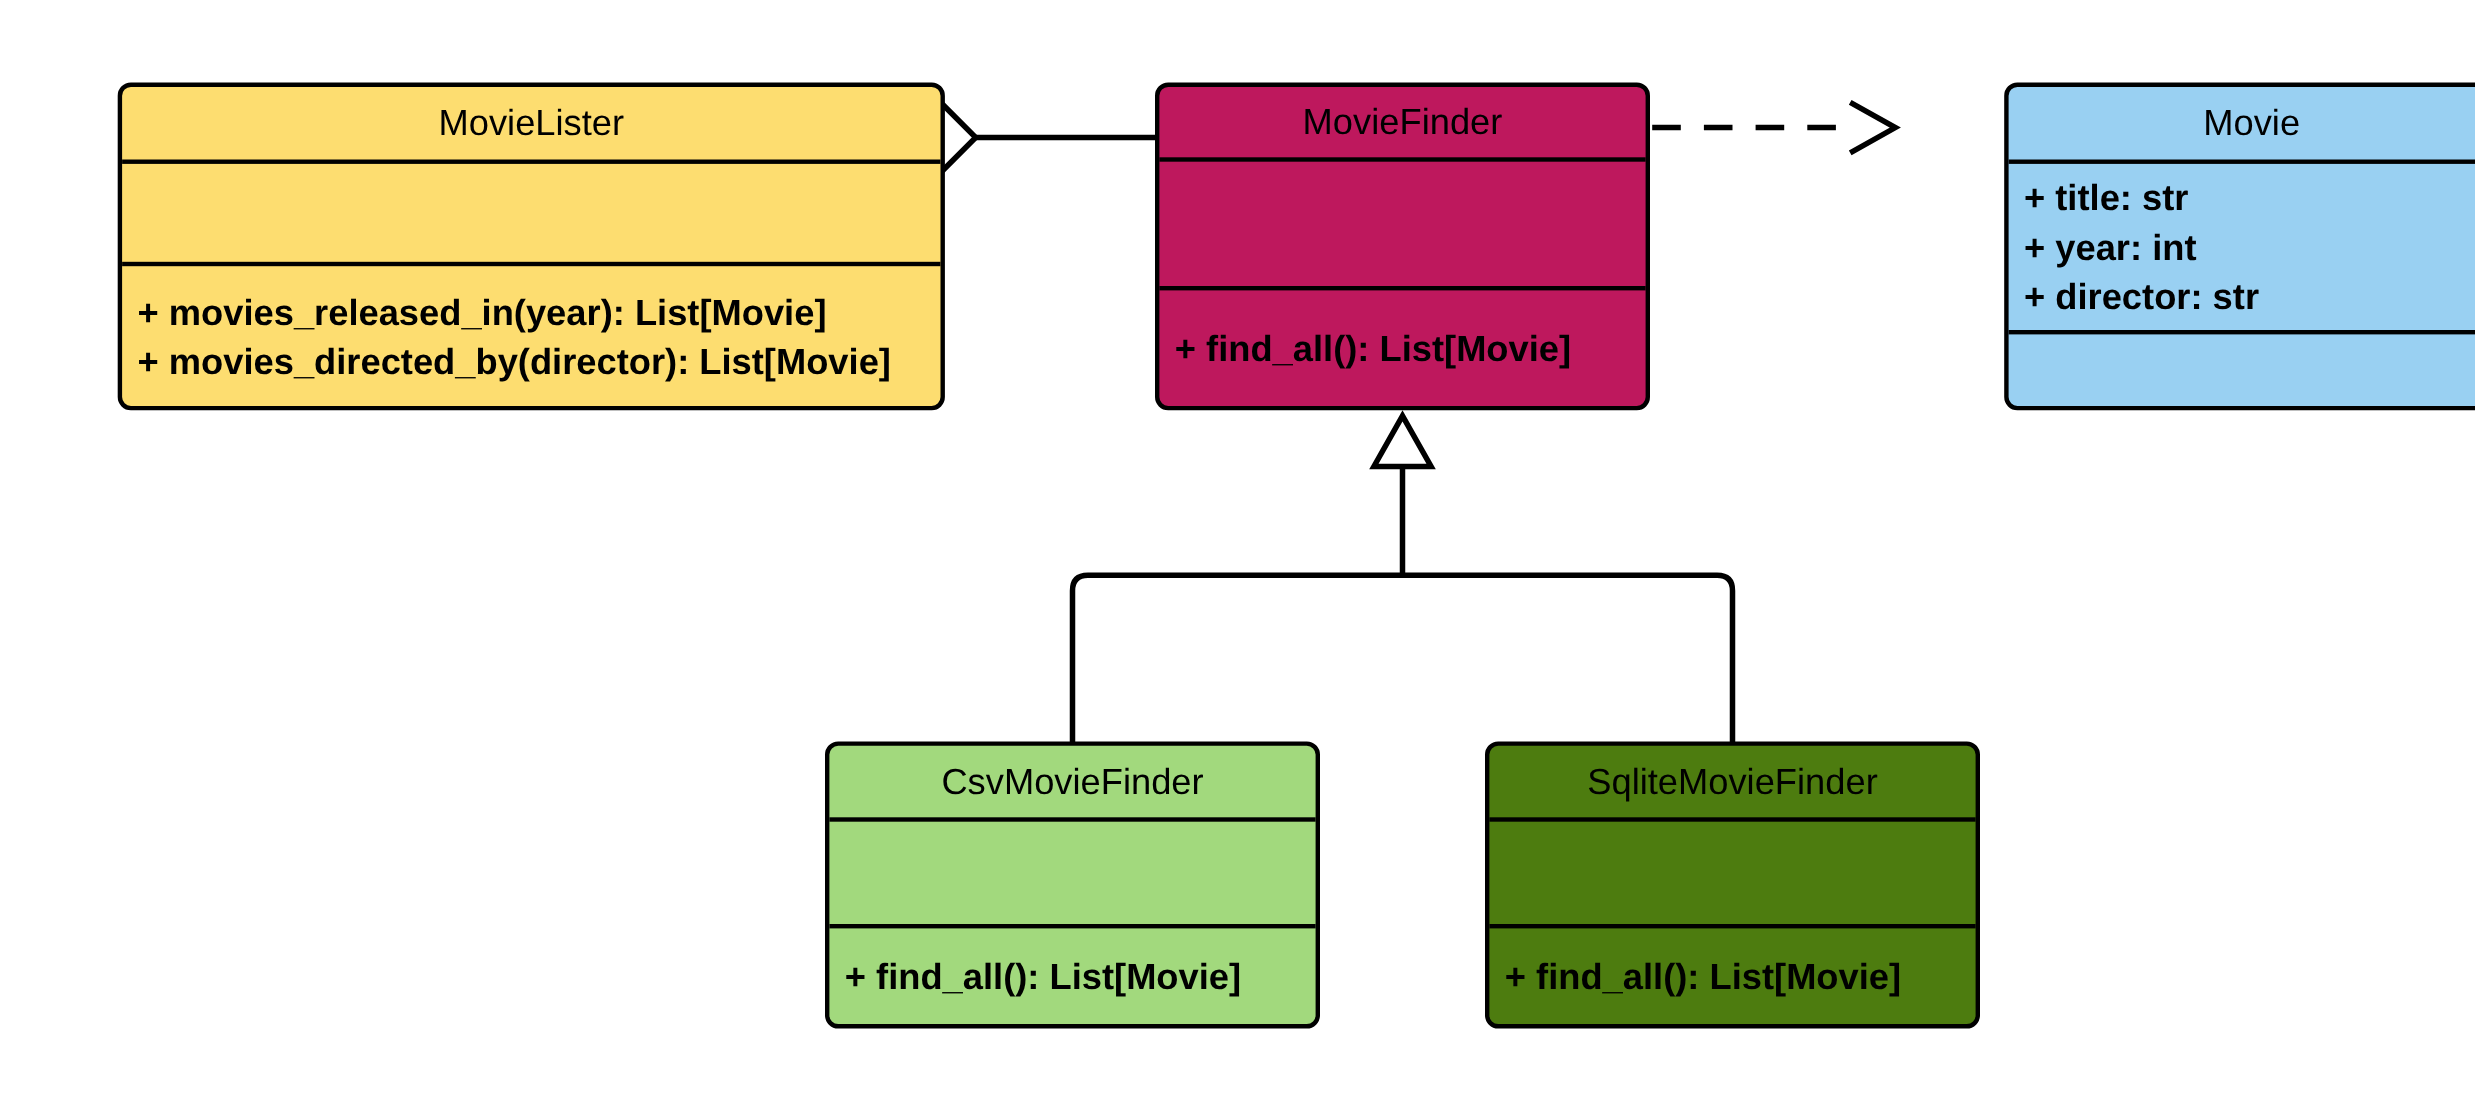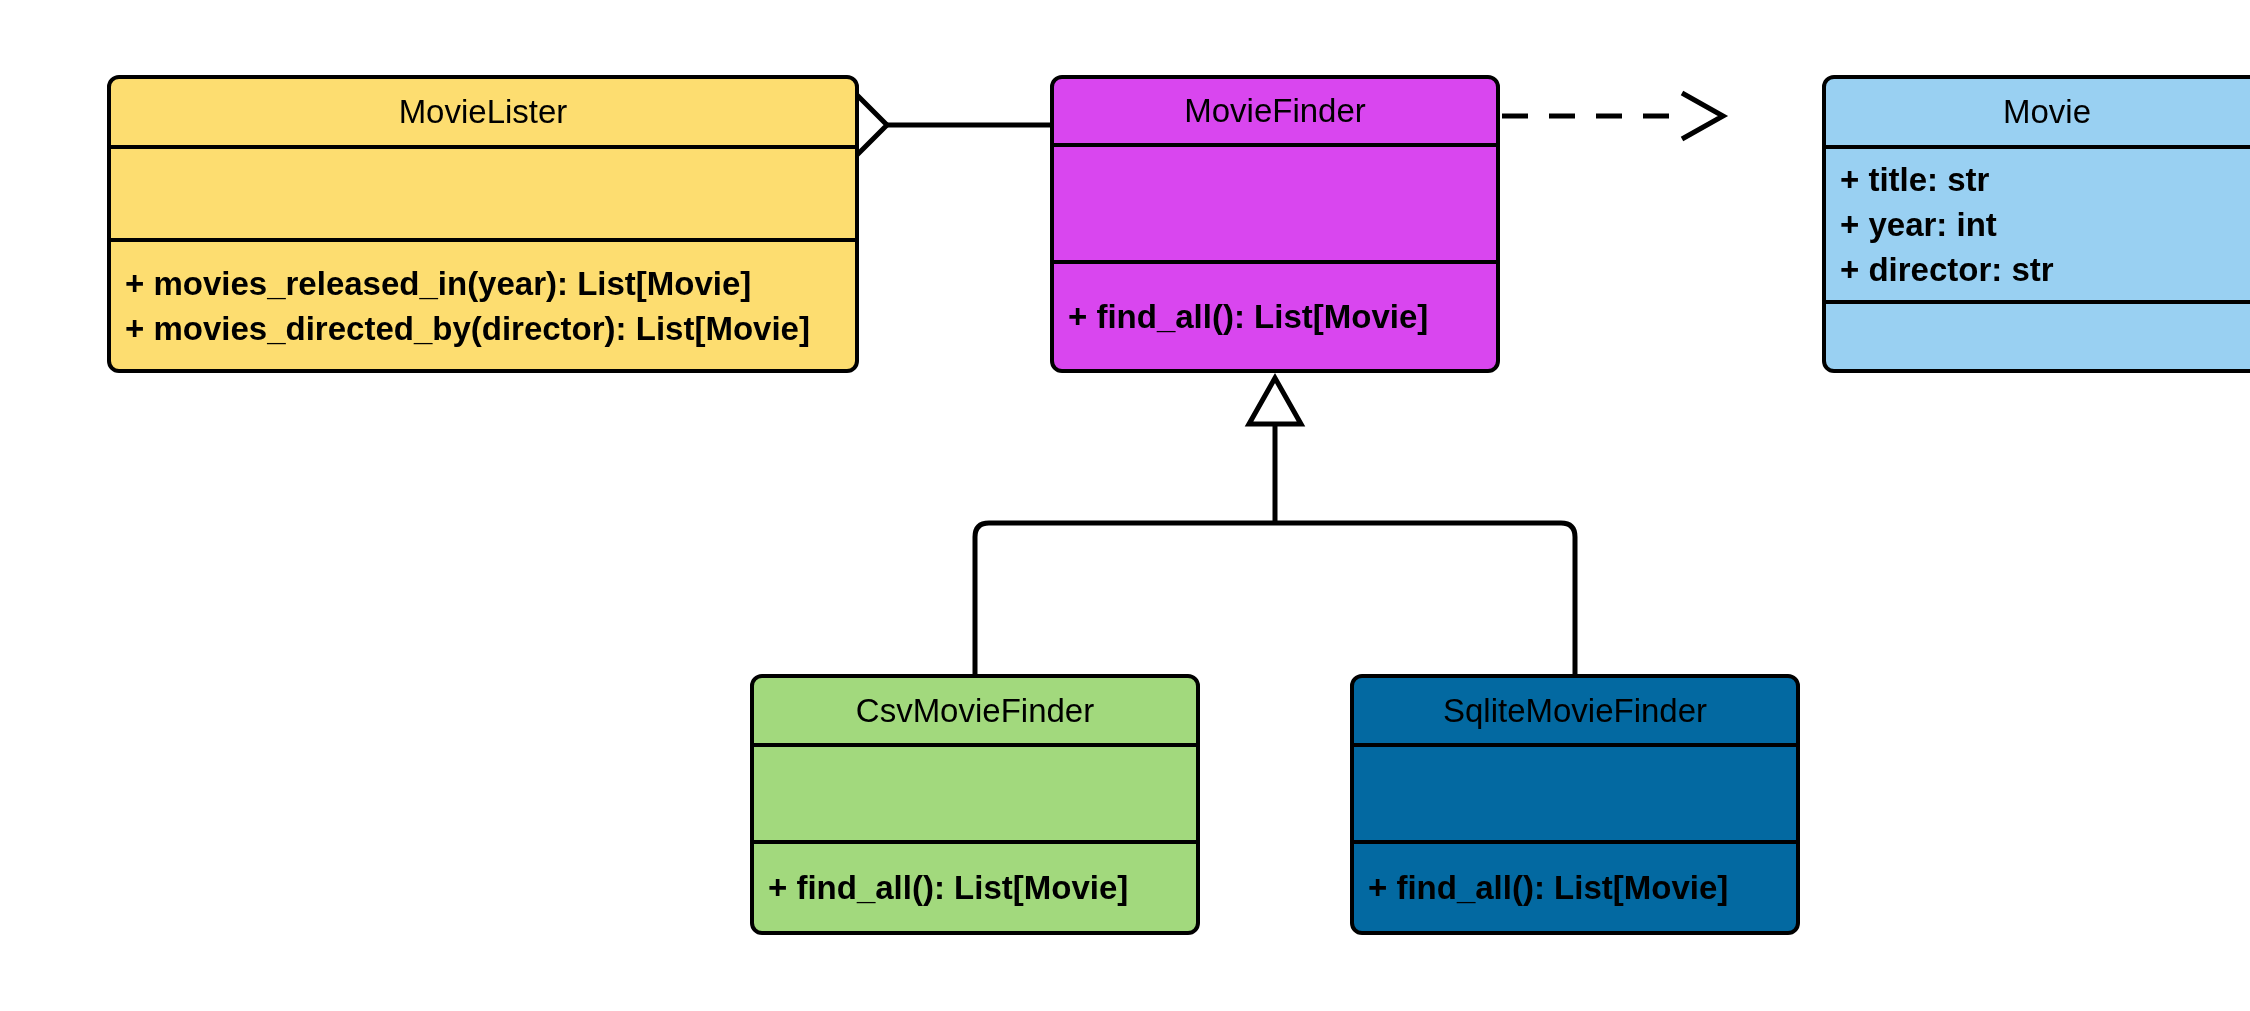--- a/index.html
+++ b/index.html
@@ -100,21 +100,21 @@
 
   <div class="uml-class box-movielister" style="background-color: rgb(253, 221, 112); margin-left: 32px;">
     <div class="sec header">MovieLister</div>
     <div class="sec attrs divided"></div>
     <div class="sec members divided fill">
       <div class="member">+ movies_released_in(year): List[Movie]</div>
       <div class="member">+ movies_directed_by(director): List[Movie]</div>
     </div>
   </div>
 
-  <div class="uml-class box-moviefinder" style="background-color: #d946ef;">
+  <div class="uml-class box-moviefinder" style="background-color: #be185d;">
     <div class="sec header">MovieFinder</div>
     <div class="sec attrs divided"></div>
     <div class="sec members divided fill">
       <div class="member">+ find_all(): List[Movie]</div>
     </div>
   </div>
 
   <div class="uml-class box-movie" style="background-color: rgb(153, 208, 242);">
     <div class="sec header">Movie</div>
     <div class="sec members attrs divided">
@@ -126,21 +126,21 @@
   </div>
 
   <div class="uml-class box-csvmoviefinder" style="background-color: rgb(162, 217, 125);">
     <div class="sec header">CsvMovieFinder</div>
     <div class="sec attrs divided"></div>
     <div class="sec members divided fill">
       <div class="member">+ find_all(): List[Movie]</div>
     </div>
   </div>
 
-  <div class="uml-class box-sqlitemoviefinder" style="background-color: #0369a1;">
+  <div class="uml-class box-sqlitemoviefinder" style="background-color: #4d7c0f;">
     <div class="sec header">SqliteMovieFinder</div>
     <div class="sec attrs divided"></div>
     <div class="sec members divided fill">
       <div class="member">+ find_all(): List[Movie]</div>
     </div>
   </div>
 
 </div>
 
 </body></html>

